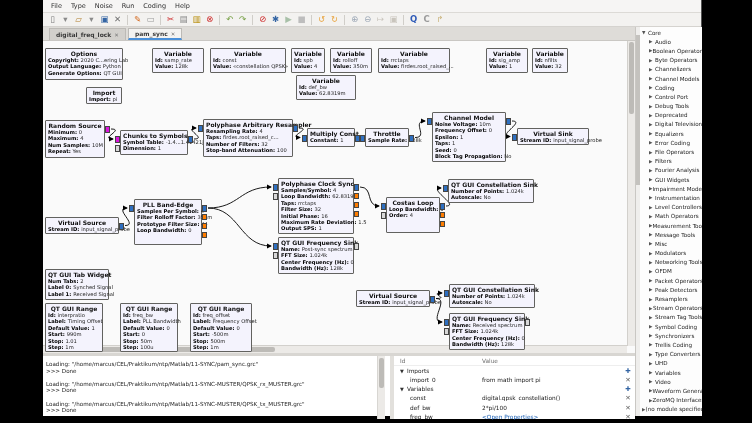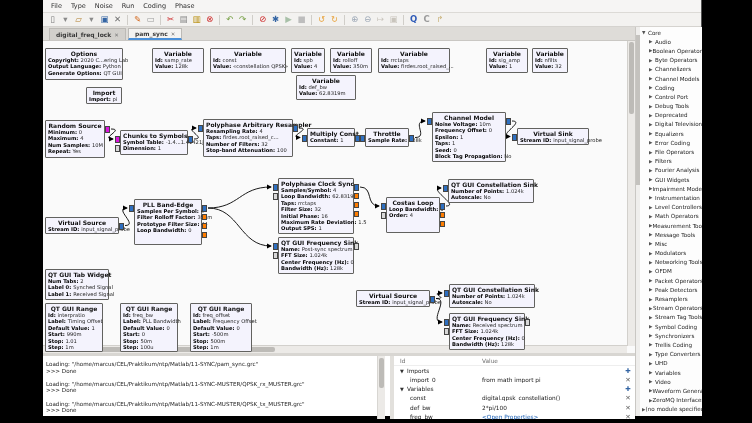--- a/index.html
+++ b/index.html
@@ -67,21 +67,21 @@
 <body>
 
 <div class="screen">
   <div class="app">
     <div class="menubar" id="menubar">
         <span class="menuitem">File</span>
         <span class="menuitem">Type</span>
         <span class="menuitem">Noise</span>
         <span class="menuitem">Run</span>
         <span class="menuitem">Coding</span>
-        <span class="menuitem">Phase</span>
+        <span class="menuitem">Help</span>
       </div>
     <div class="toolbar" id="toolbar">
         <span class="tbicon" style="color: rgb(122, 122, 122);">▯</span>
         <span class="tbicon" style="color: rgb(138, 138, 138);">▾</span>
         <span class="tbicon" style="color: rgb(176, 124, 42);">▱</span>
         <span class="tbicon" style="color: rgb(138, 138, 138);">▾</span>
         <span class="tbicon" style="color: rgb(52, 101, 164);">▣</span>
         <span class="tbicon" style="color: rgb(110, 110, 110);">✕</span>
         <div class="tbsep"></div>
         <span class="tbicon" style="color: rgb(212, 105, 30);">✎</span>

